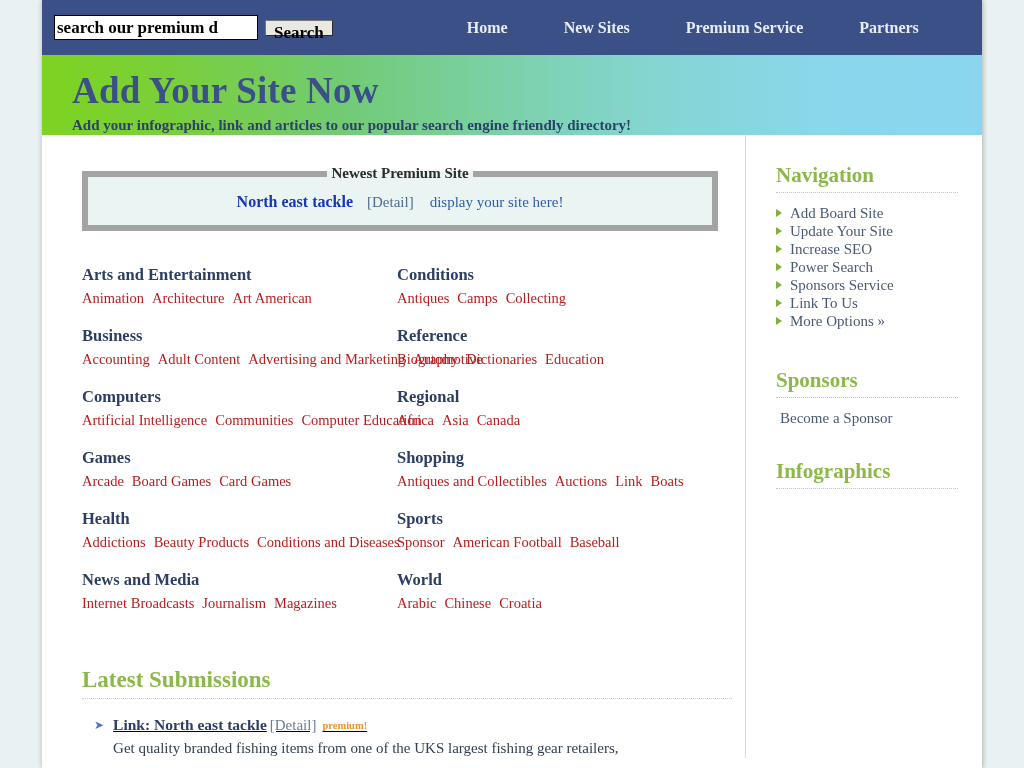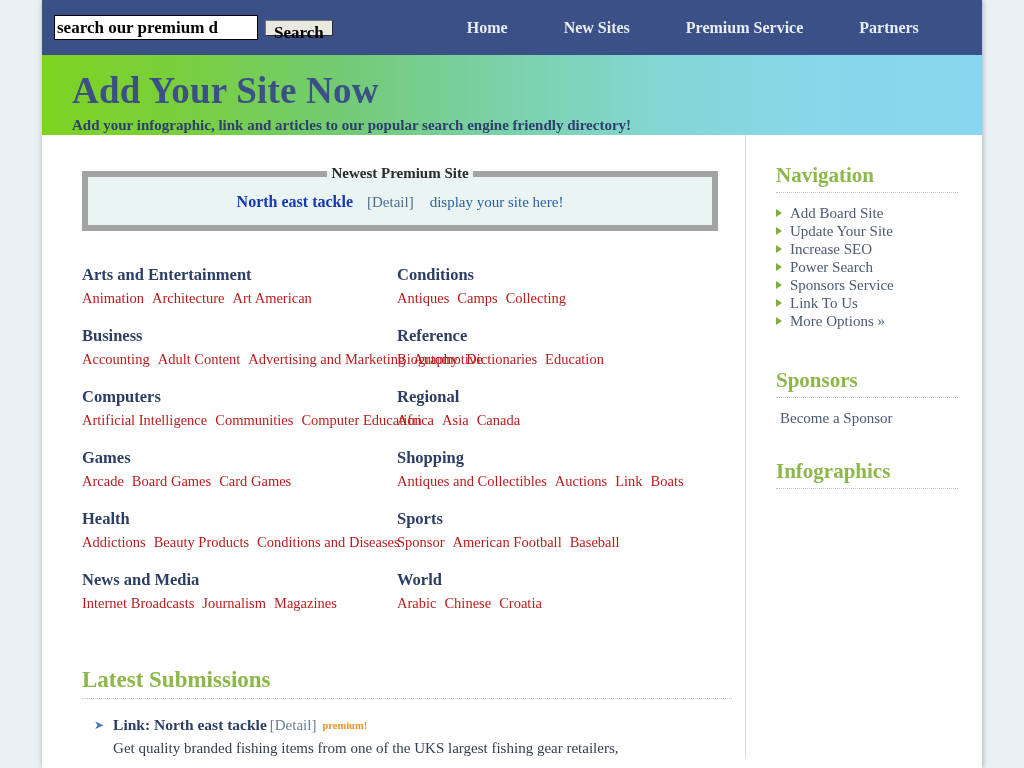--- a/index.html
+++ b/index.html
@@ -215,21 +215,21 @@
   }
   .sub-item { display: flex; margin-top: 4px; }
   .sub-bullet {
     color: #4a78b8;
     font-size: 12px;
     line-height: 20px;
     margin-right: 9px;
     margin-left: 12px;
   }
   .sub-body { flex: 1; }
-  .sub-headline { font-size: 15.5px; line-height: 20px; }
+  .sub-headline { font-size: 15.5px; line-height: 20px; text-decoration: underline; }
   .sub-link {
     font-weight: bold;
     color: #2c3e63;
     text-decoration: none;
     font-size: 15.5px;
   }
   .sub-detail {
     color: #6b7e93;
     text-decoration: none;
     font-size: 15px;

